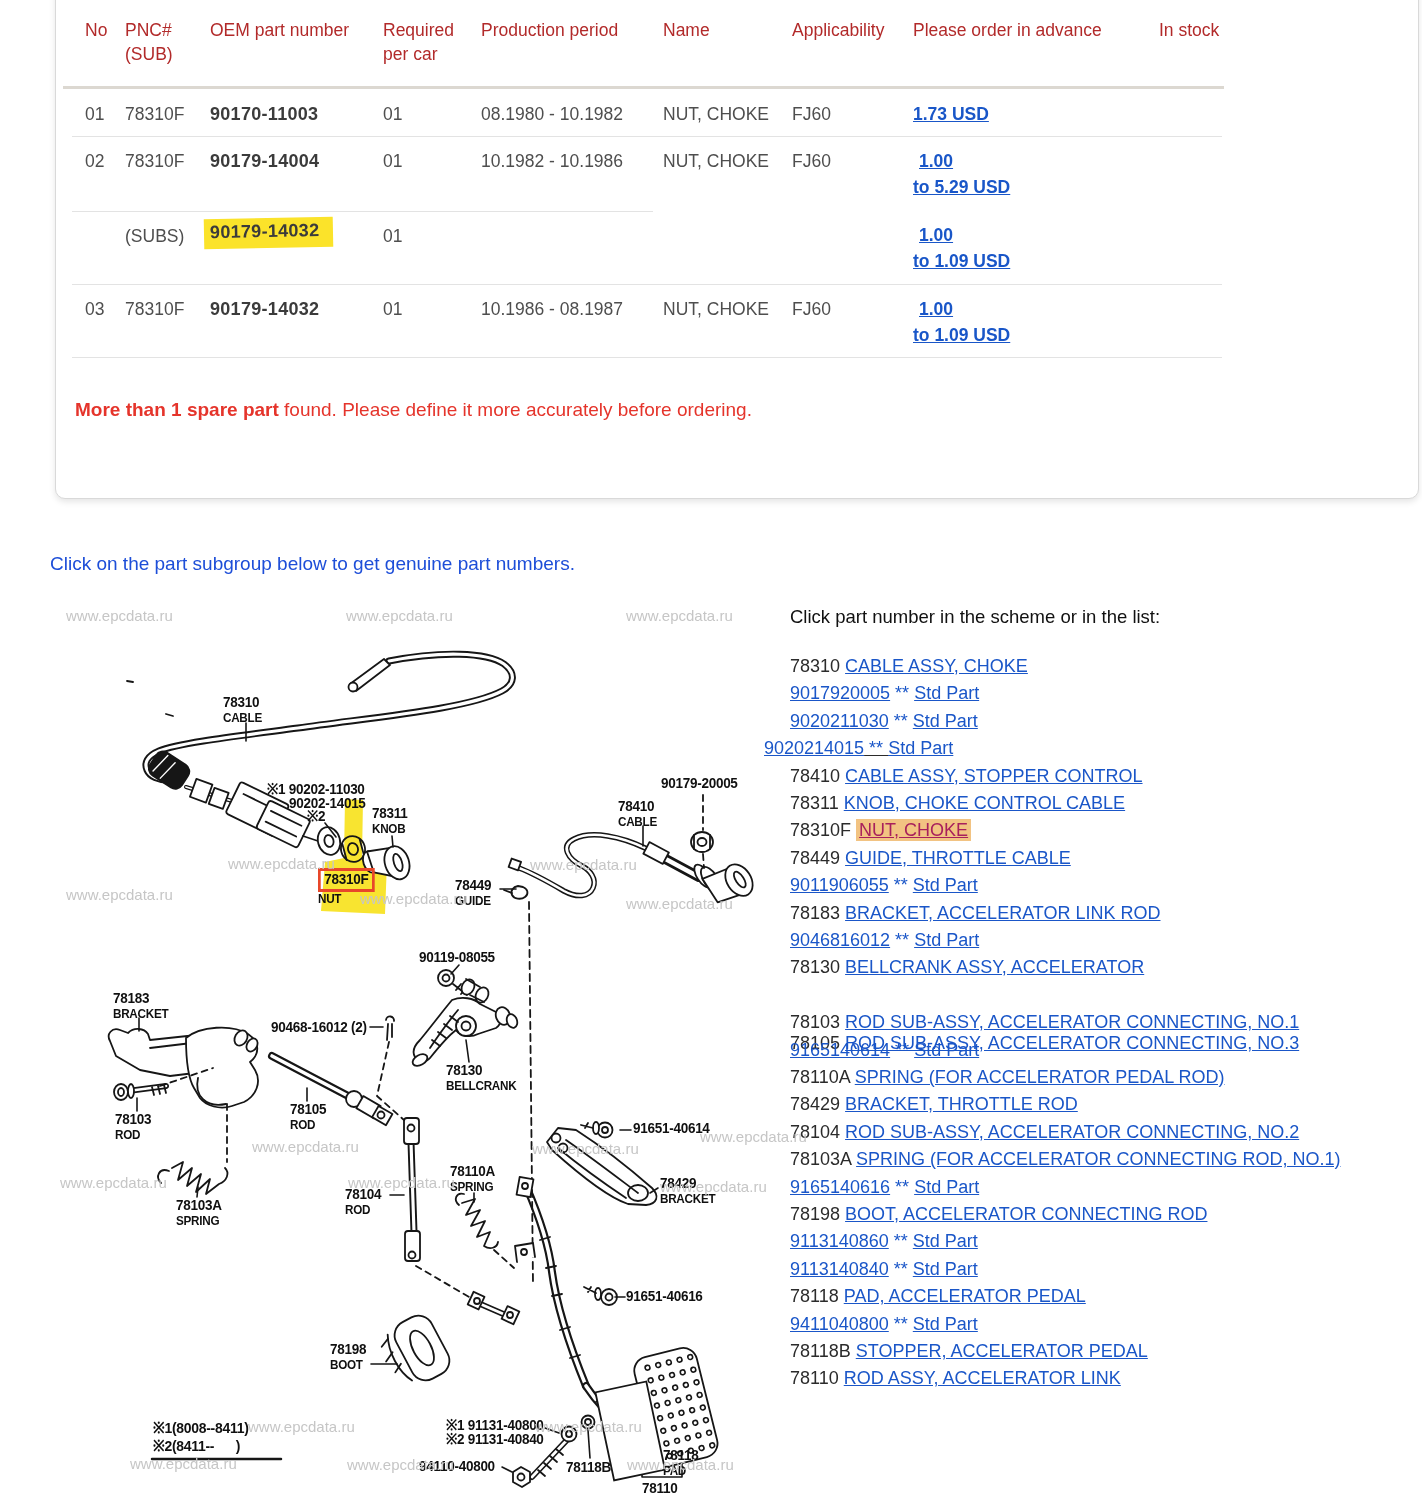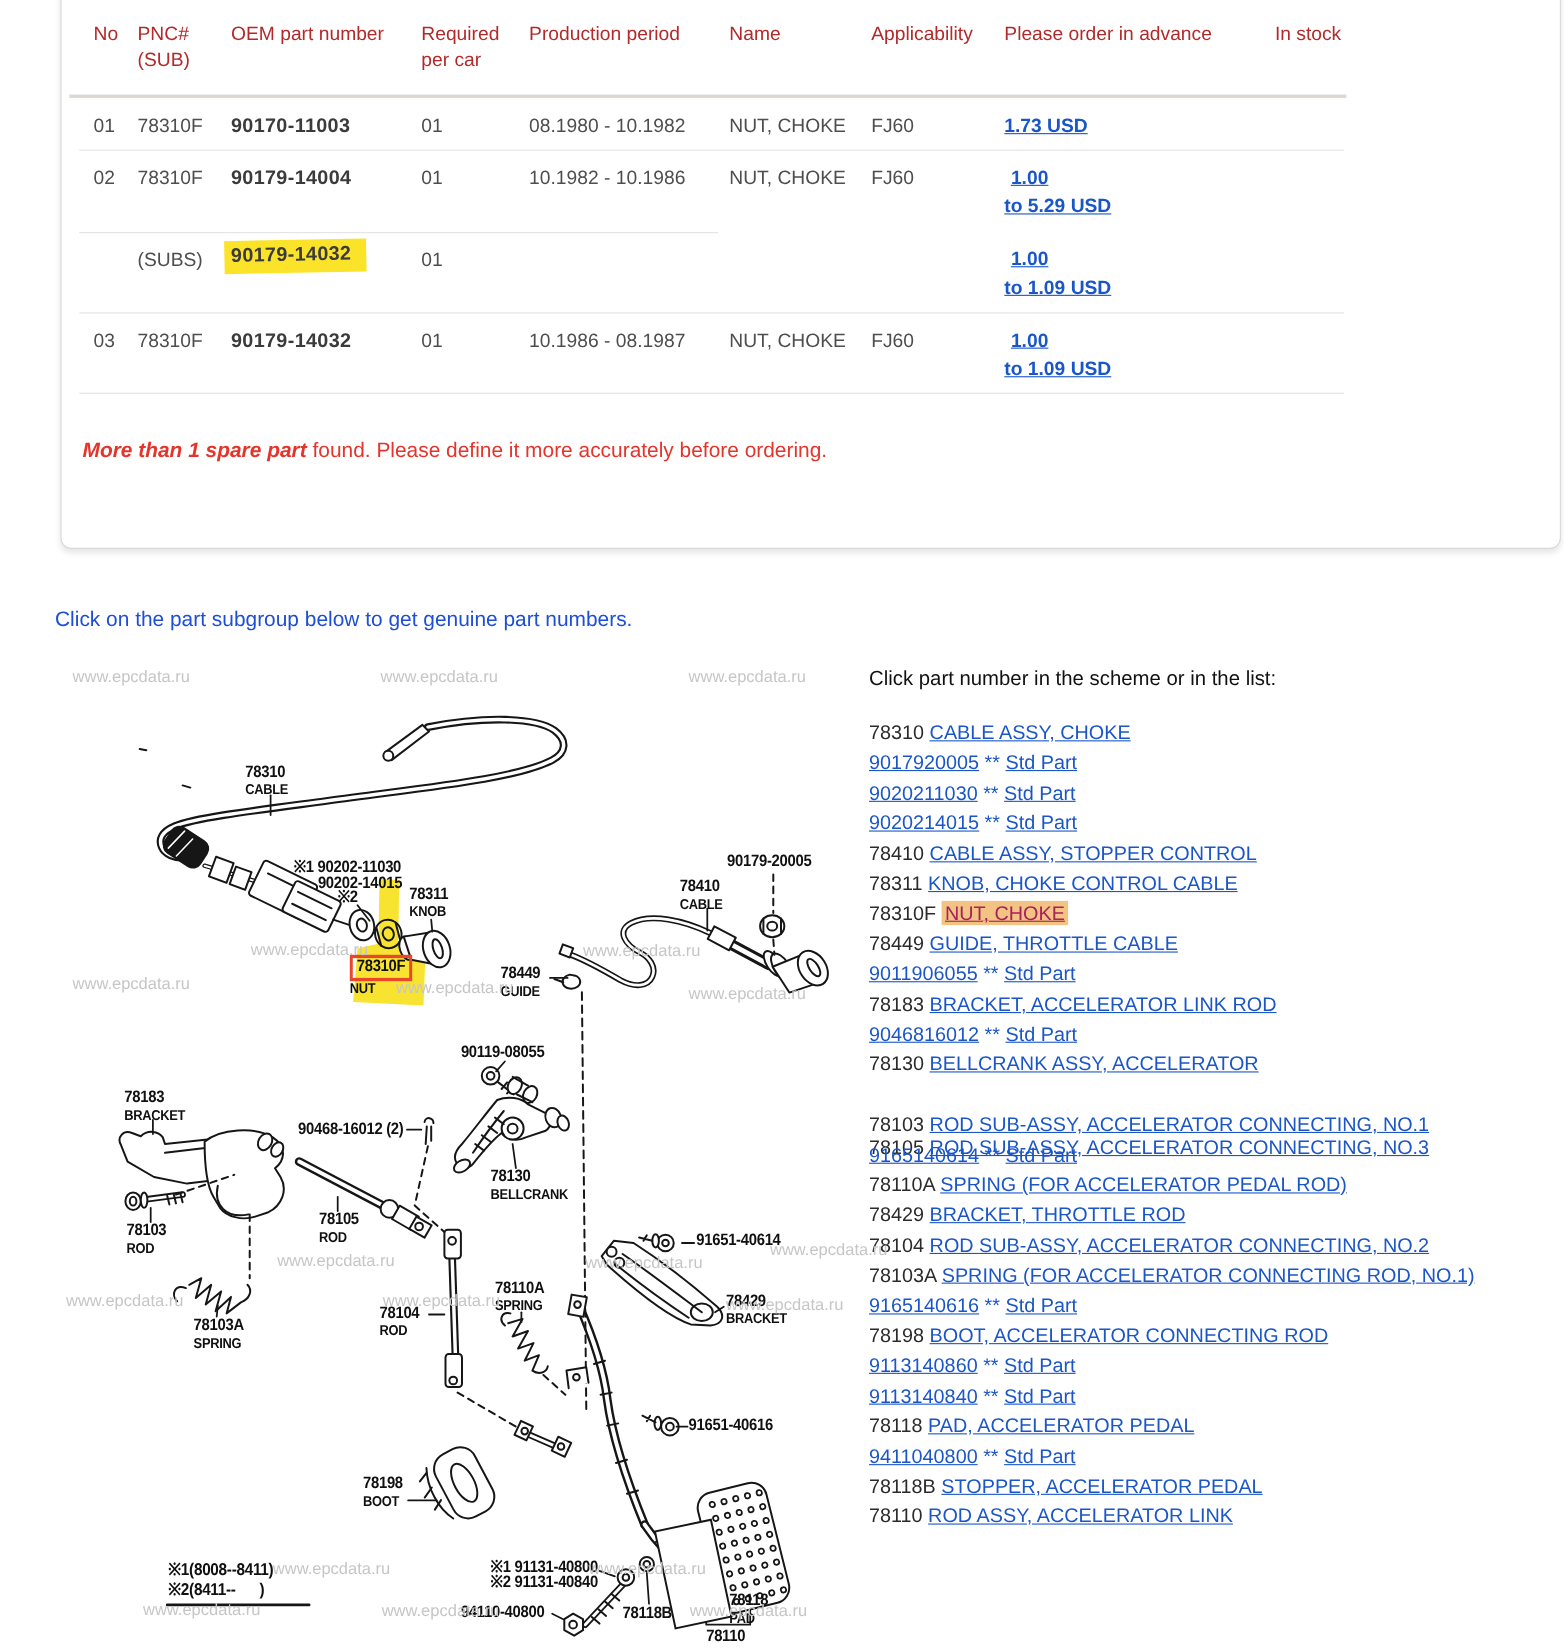--- a/index.html
+++ b/index.html
@@ -13,21 +13,21 @@
     background:#fff;border:1px solid #d9d9d9;border-radius:10px;
     box-shadow:0 3px 6px rgba(0,0,0,.10);
   }
   .hdr{color:#b22a2a;font-size:17.5px;line-height:24px;}
   .cell{color:#4e4e4e;font-size:17.5px;}
   .oem{font-weight:bold;color:#3b3b3b;font-size:18px;letter-spacing:.3px;}
   .hl-yellow{background:#fbe32a;display:inline-block;padding:3px 14px 6px 6px;transform:rotate(-1.1deg);}
   .plink{position:absolute;color:#1956c8;font-weight:bold;font-size:17.5px;text-decoration:underline;white-space:nowrap;}
   .sep{position:absolute;background:#e3e3e3;}
   .msg{position:absolute;left:75px;top:399px;color:#e5342b;font-size:19px;white-space:nowrap;}
-  .msg b{font-weight:bold;font-style:italic;}
+  .msg b{font-weight:bold;}
   .instr{position:absolute;left:50px;top:553px;color:#1d4ed8;font-size:19px;white-space:nowrap;}
   .list-head{position:absolute;left:790px;top:606px;color:#111;font-size:18.5px;white-space:nowrap;}
   .pl-item{position:absolute;font-size:18px;color:#2b2b2b;white-space:nowrap;}
   .pl-item a{color:#1a56c8;text-decoration:underline;cursor:pointer;}
   .pl-item .ast{color:#1a56c8;text-decoration:none;}
   .pl-item a.hl{background:#f2c382;color:#a8205c;padding:1px 3px;}
   .dlab{position:absolute;color:#101010;font-weight:bold;line-height:1.12;letter-spacing:-0.3px;
         transform:scaleX(.9);transform-origin:left top;white-space:nowrap;}
   .dlab .l1{font-size:15px;}
   .dlab .l2{font-size:13px;}
@@ -436,21 +436,21 @@
 <div class="abs cell" style="position: absolute; left: 663px; top: 299px;">NUT, CHOKE</div>
 <div class="abs cell" style="position: absolute; left: 792px; top: 299px;">FJ60</div>
 <div class="abs" style="position: absolute; left: 210px; top: 299px;">
     <div class="oem">90179-14032</div>
   </div>
 <a class="plink" href="#" style="position: absolute; left: 919px; top: 299px;">1.00</a>
 <a class="plink" href="#" style="position: absolute; left: 913px; top: 325px;">to 1.09 USD</a>
 <div class="pl-item" style="position: absolute; left: 790px; top: 656px;"><span>78310</span> <a href="#">CABLE ASSY, CHOKE</a></div>
 <div class="pl-item" style="position: absolute; left: 790px; top: 683.4px;"><a href="#">9017920005</a><span class="ast"> ** </span><a href="#">Std Part</a></div>
 <div class="pl-item" style="position: absolute; left: 790px; top: 710.8px;"><a href="#">9020211030</a><span class="ast"> ** </span><a href="#">Std Part</a></div>
-<div class="pl-item" style="position: absolute; left: 790px; top: 738.2px;"><a href="#">9020214015</a><span class="ast"> ** </span><a href="#">Std Part</a></div>
+<div class="pl-item" style="position: absolute; left: 764px; top: 738.2px; text-decoration: underline;"><a href="#">9020214015</a><span class="ast"> ** </span><a href="#">Std Part</a></div>
 <div class="pl-item" style="position: absolute; left: 790px; top: 765.6px;"><span>78410</span> <a href="#">CABLE ASSY, STOPPER CONTROL</a></div>
 <div class="pl-item" style="position: absolute; left: 790px; top: 793px;"><span>78311</span> <a href="#">KNOB, CHOKE CONTROL CABLE</a></div>
 <div class="pl-item" style="position: absolute; left: 790px; top: 820.4px;"><span>78310F</span> <a href="#" class="hl">NUT, CHOKE</a></div>
 <div class="pl-item" style="position: absolute; left: 790px; top: 847.8px;"><span>78449</span> <a href="#">GUIDE, THROTTLE CABLE</a></div>
 <div class="pl-item" style="position: absolute; left: 790px; top: 875.2px;"><a href="#">9011906055</a><span class="ast"> ** </span><a href="#">Std Part</a></div>
 <div class="pl-item" style="position: absolute; left: 790px; top: 902.6px;"><span>78183</span> <a href="#">BRACKET, ACCELERATOR LINK ROD</a></div>
 <div class="pl-item" style="position: absolute; left: 790px; top: 930px;"><a href="#">9046816012</a><span class="ast"> ** </span><a href="#">Std Part</a></div>
 <div class="pl-item" style="position: absolute; left: 790px; top: 957.4px;"><span>78130</span> <a href="#">BELLCRANK ASSY, ACCELERATOR</a></div>
 <div class="pl-item" style="position: absolute; left: 790px; top: 984.8px; margin-top: 48px;"><span>78105</span> <a href="#">ROD SUB-ASSY, ACCELERATOR CONNECTING, NO.3</a></div>
 <div class="pl-item" style="position: absolute; left: 790px; top: 1012.2px;"><span>78103</span> <a href="#">ROD SUB-ASSY, ACCELERATOR CONNECTING, NO.1</a></div>

